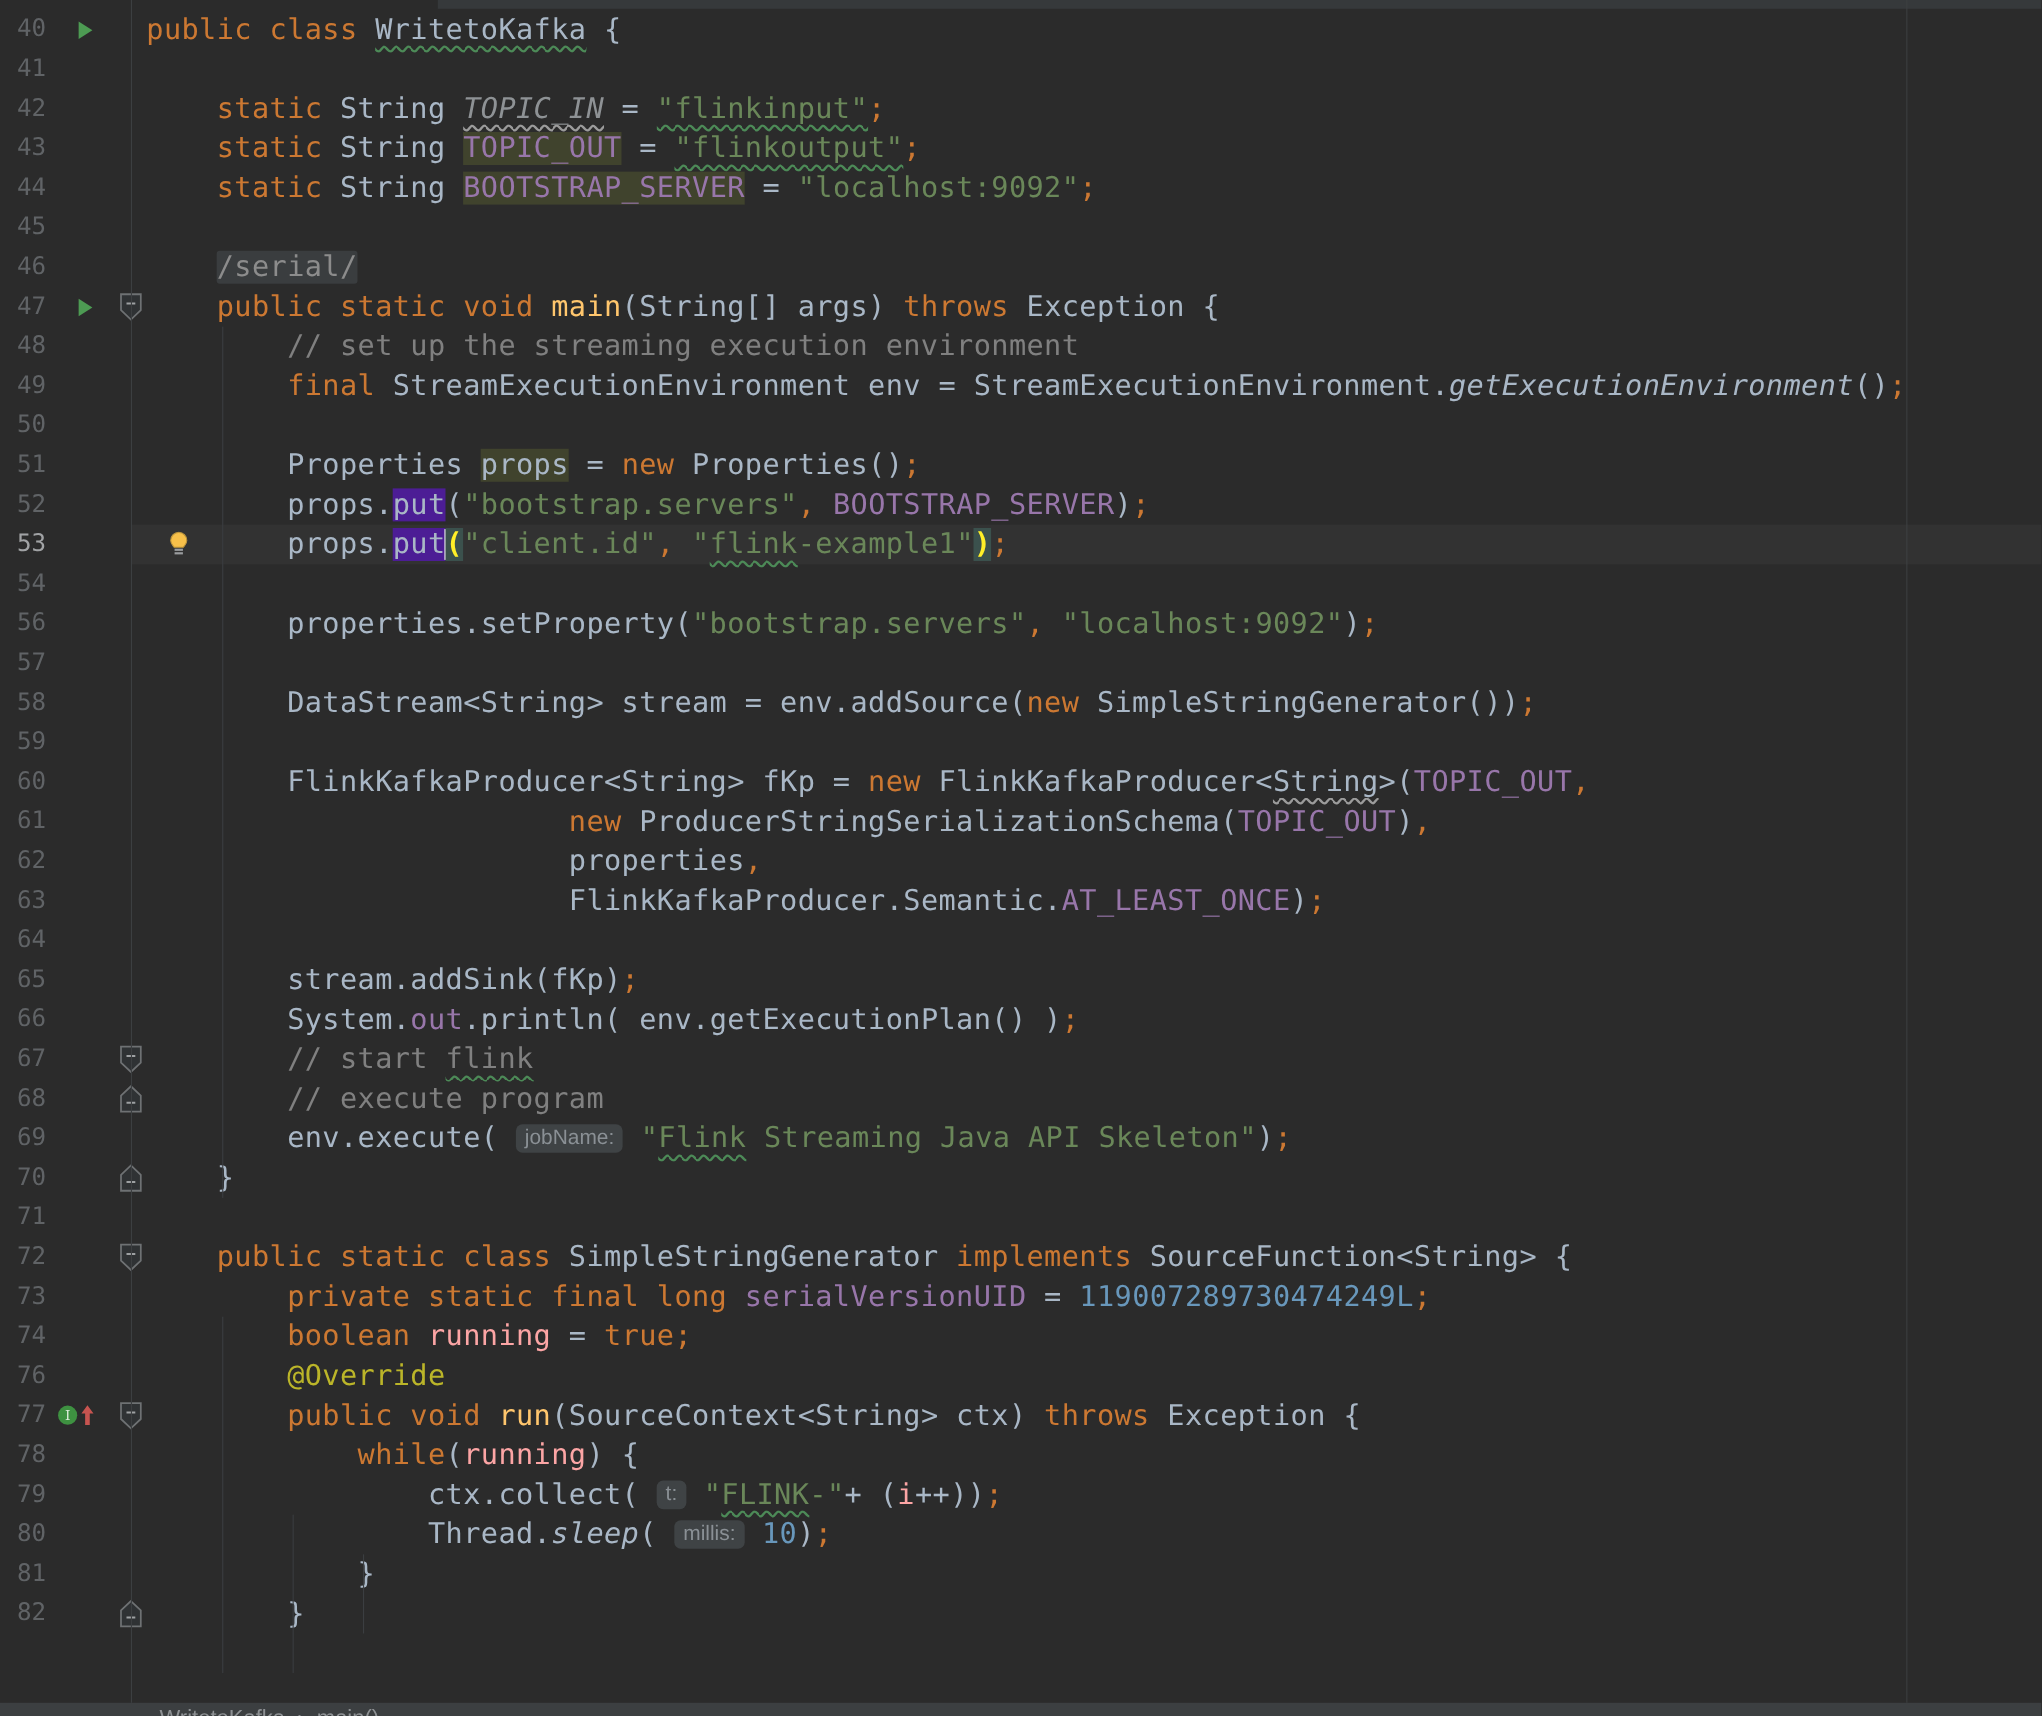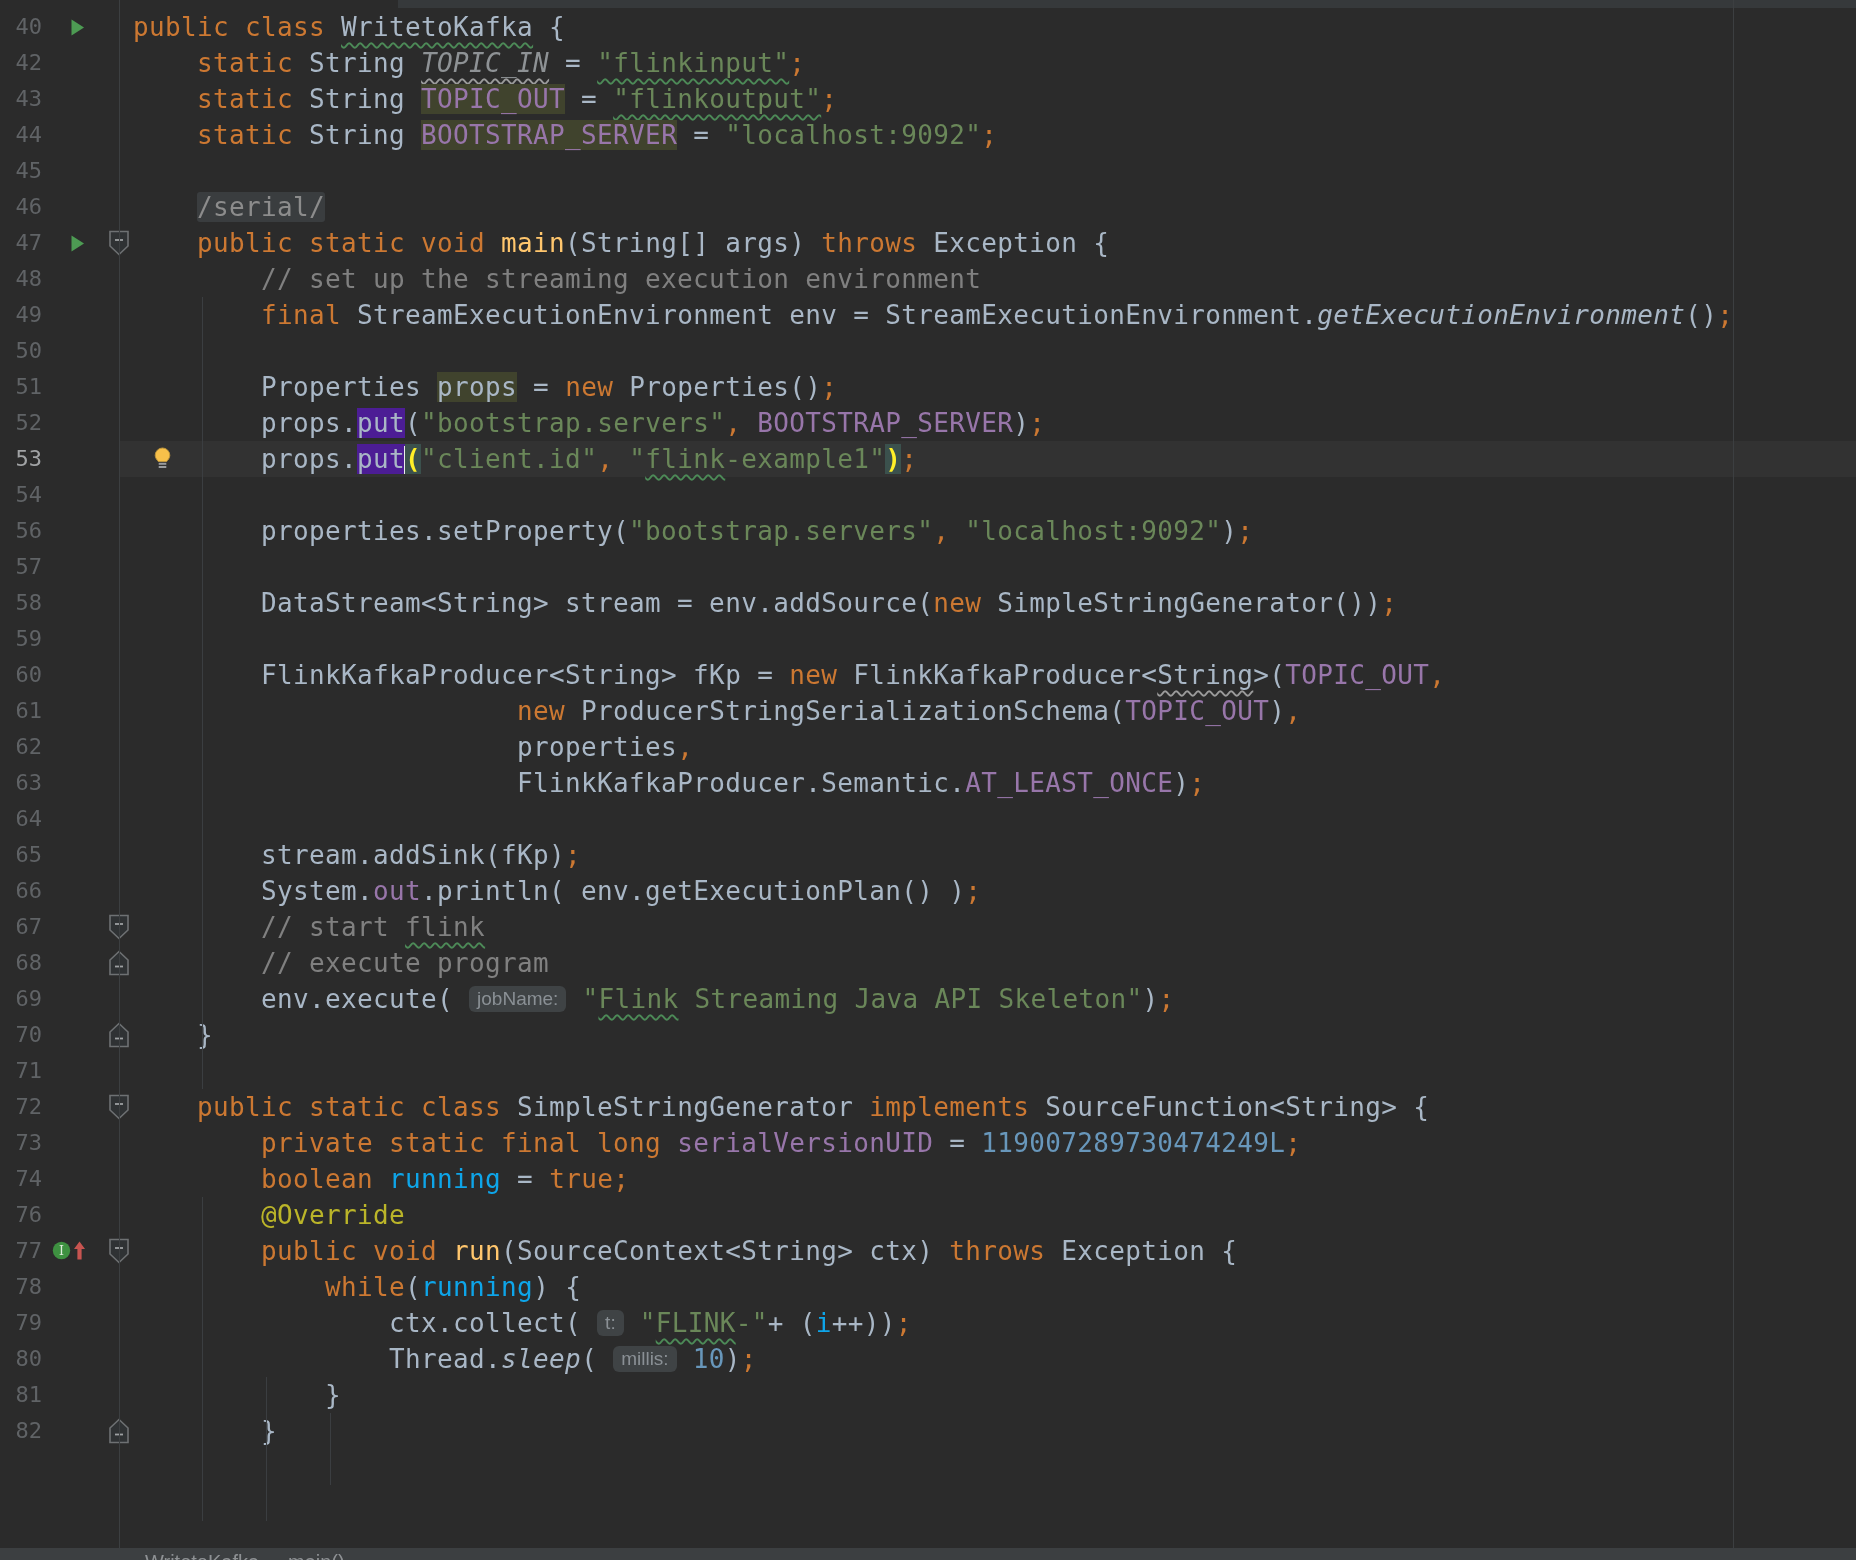--- a/index.html
+++ b/index.html
@@ -15,21 +15,21 @@
   .row.active .lnum{color:#A1A3A5;}
   .code{position:absolute;left:133px;top:0;white-space:pre;font-size:26px;line-height:36px;
     letter-spacing:0.35px;color:#A9B7C6;z-index:1;}
   
   .kw{color:#CC7832;}
   .txt{color:#A9B7C6;}
   .str{color:#6A8759;}
   .cmt{color:#808080;}
   .num{color:#6897BB;}
   .fld{color:#9876AA;}
-  .ifld{color:#0ea5e9;}
+  .ifld{color:#fca5a5;}
   .un{color:#8E9295;font-style:italic;}
   .md{color:#FFC66D;}
   .ann{color:#BBB529;}
   .semi{color:#CC7832;}
   .sim{color:#A9B7C6;font-style:italic;}
   .wg{text-decoration:underline;text-decoration-style:wavy;text-decoration-color:#4C8A57;
       text-decoration-thickness:1.5px;text-underline-offset:6px;text-decoration-skip-ink:none;}
   .wgr{text-decoration:underline;text-decoration-style:wavy;text-decoration-color:#9B9B9B;
       text-decoration-thickness:1.5px;text-underline-offset:6px;text-decoration-skip-ink:none;}
   .bg-o{background:#40432D;}
@@ -65,20 +65,24 @@
   <div class="topstrip"></div>
   <div id="rows">
       <div class="row">
         <span class="lnum">40</span>
         <svg class="gicon runarrow" width="15" height="17" viewBox="0 0 15 17">
           <polygon points="1.5,0.5 14,8.5 1.5,16.5" fill="#4D9B53"></polygon>
         </svg>
         <span class="code"><span class="kw">public class </span><span class="txt wg">WritetoKafka</span><span class="txt"> {</span></span>
       </div>
       <div class="row">
+        <span class="lnum">41</span>
+        <span class="code"></span>
+      </div>
+      <div class="row">
         <span class="lnum">42</span>
         <span class="code"><span class="txt">    </span><span class="kw">static </span><span class="txt">String </span><span class="un wgr">TOPIC_IN</span><span class="txt"> = </span><span class="str wg">"flinkinput"</span><span class="semi">;</span></span>
       </div>
       <div class="row">
         <span class="lnum">43</span>
         <span class="code"><span class="txt">    </span><span class="kw">static </span><span class="txt">String </span><span class="fld bg-o">TOPIC_OUT</span><span class="txt"> = </span><span class="str wg">"flinkoutput"</span><span class="semi">;</span></span>
       </div>
       <div class="row">
         <span class="lnum">44</span>
         <span class="code"><span class="txt">    </span><span class="kw">static </span><span class="txt">String </span><span class="fld bg-o">BOOTSTRAP_SERVER</span><span class="txt"> = </span><span class="str">"localhost:9092"</span><span class="semi">;</span></span>

